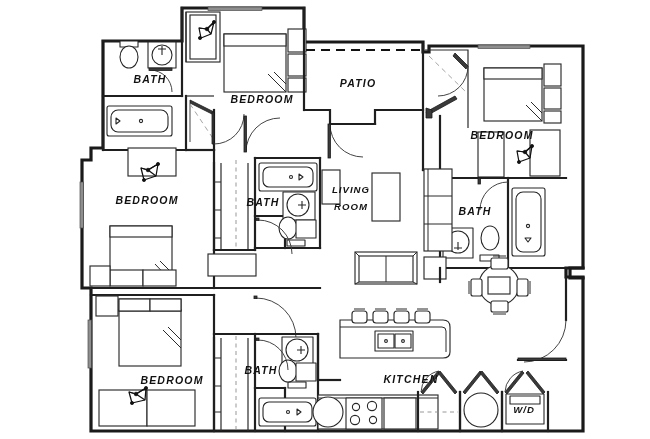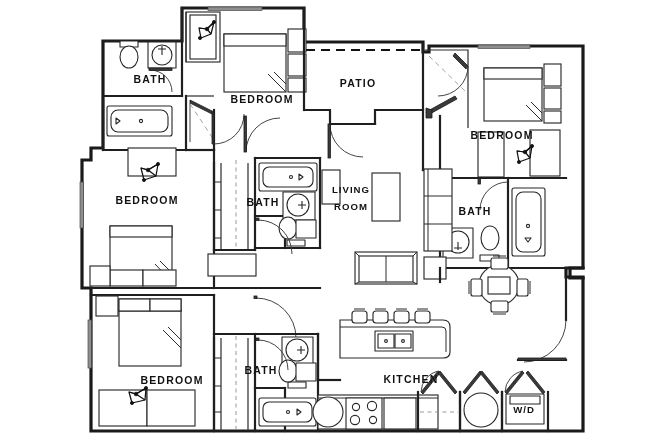--- a/index.html
+++ b/index.html
@@ -11,20 +11,21 @@
     width: 650px;
     height: 439px;
     overflow: hidden;
     font-family: "Liberation Sans", sans-serif;
   }
   #floorplan-root {
     position: relative;
     width: 650px;
     height: 439px;
     background: #ffffff;
+    font-style: italic;
   }
   svg#plan {
     display: block;
     width: 650px;
     height: 439px;
   }
   .wall-ext {
     fill: none;
     stroke: #1a1a1a;
     stroke-width: 3.2;

